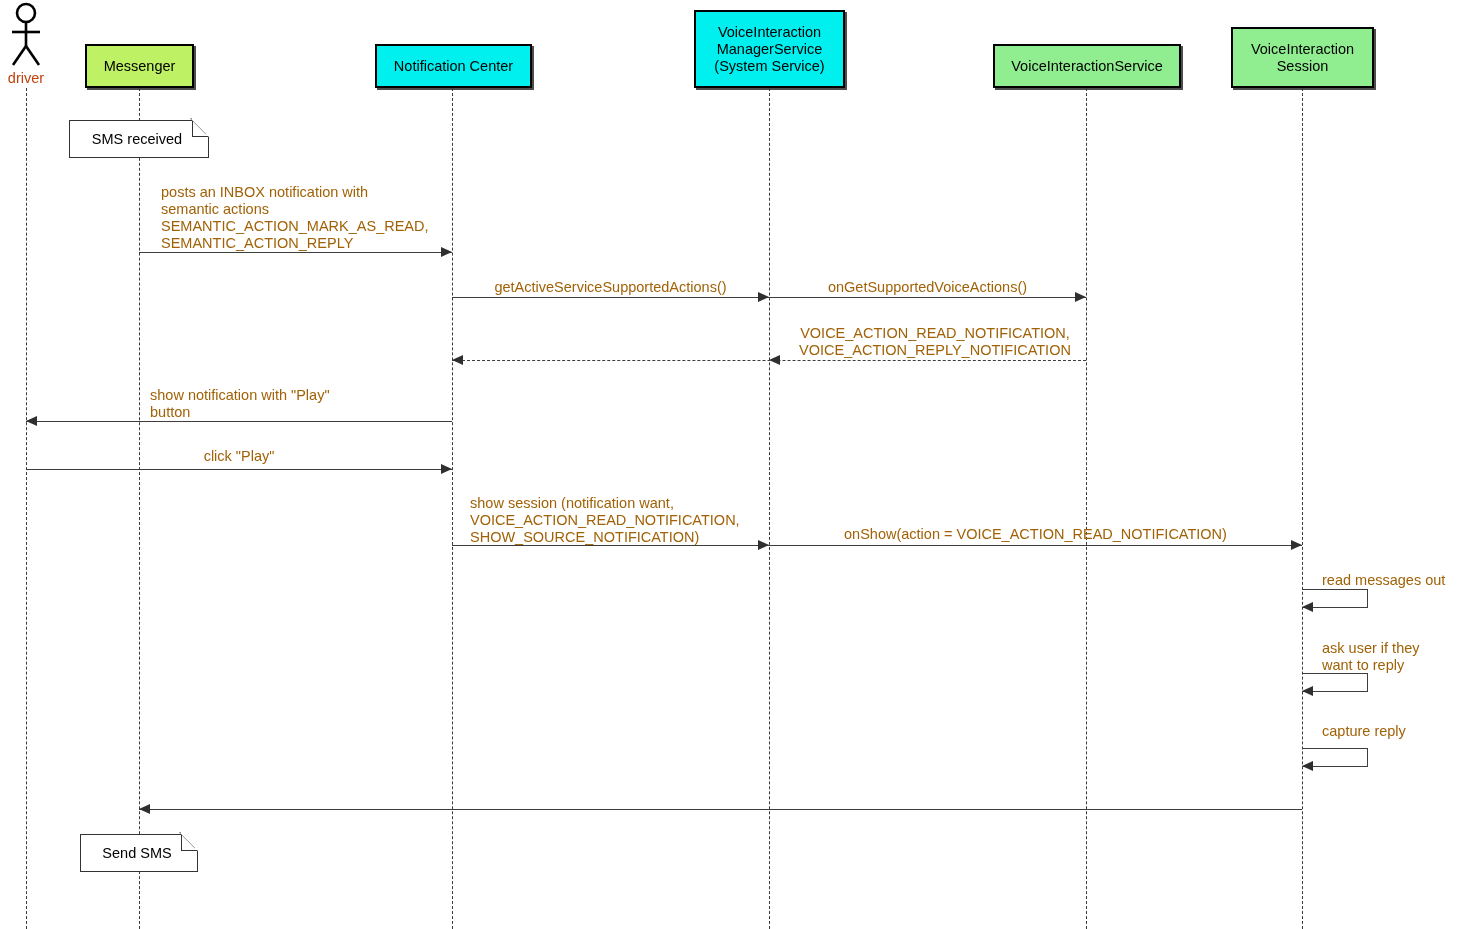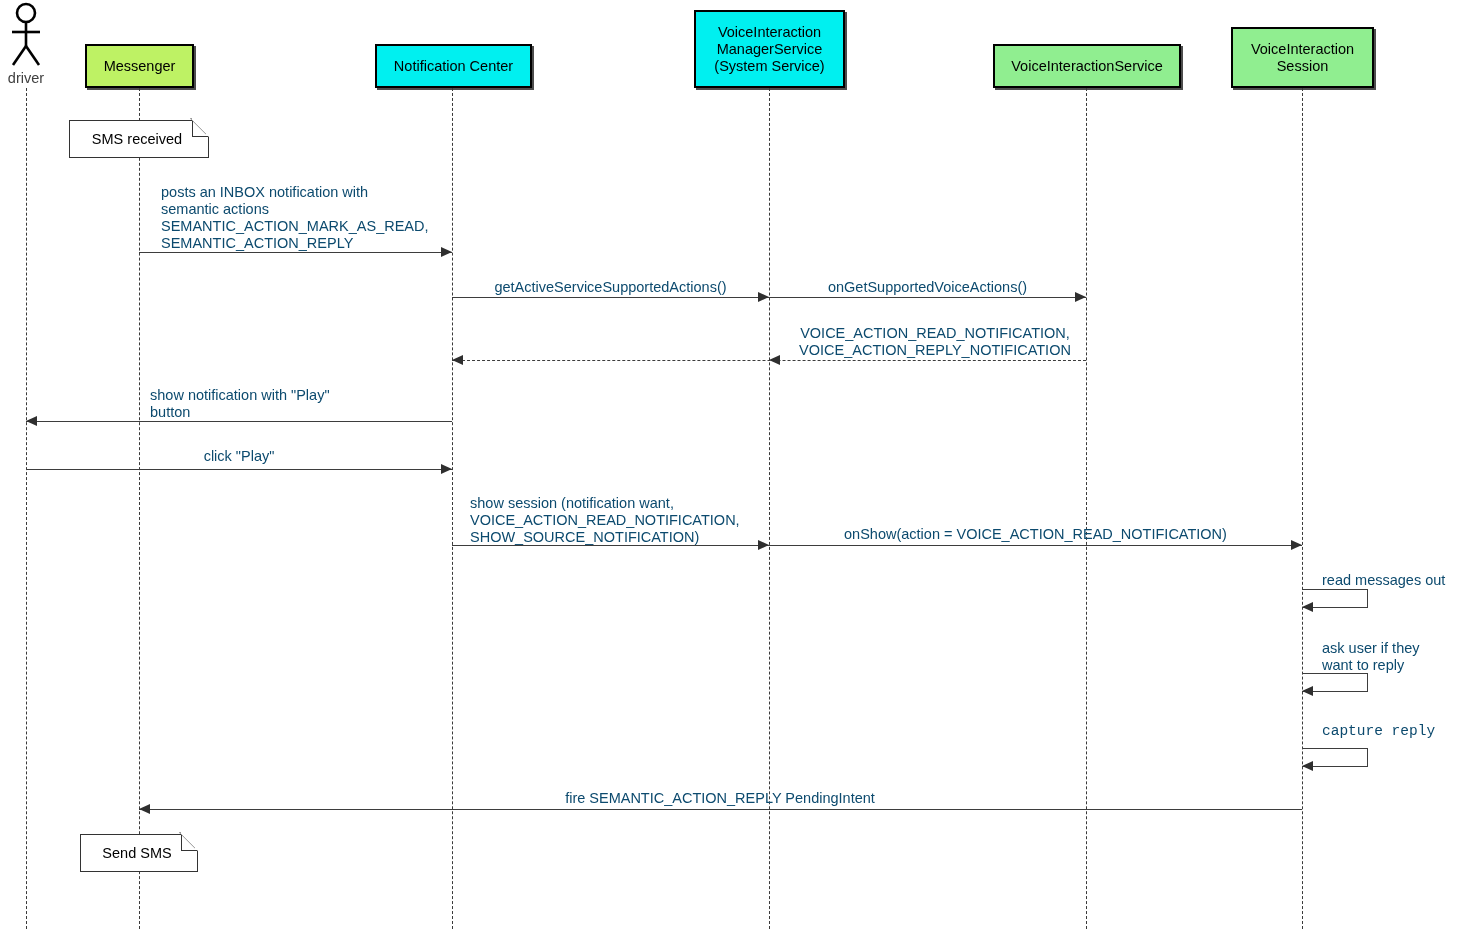--- a/index.html
+++ b/index.html
@@ -42,21 +42,21 @@
   }
   
   .actor-wrap {
     position: absolute;
   }
   .actor-label {
     position: absolute;
     font-size: 14.5px;
     line-height: 16px;
     text-align: center;
-    color: #404040;
+    color: #c2410c;
   }
   
   .note {
     position: absolute;
     box-sizing: border-box;
     background: #ffffff;
     border: 1.6px solid #333333;
     font-size: 14.5px;
     line-height: 18px;
     display: flex;
@@ -117,21 +117,21 @@
   }
   .arrowhead.left {
     border-top: 5.5px solid transparent;
     border-bottom: 5.5px solid transparent;
     border-right: 11px solid #2f2f2f;
   }
   .msg-label {
     position: absolute;
     font-size: 14.5px;
     line-height: 17px;
-    color: #0c4a6e;
+    color: #a16207;
     white-space: pre-line;
   }
   .msg-label.center { text-align: center; }
   .msg-label.left   { text-align: left;   }
   
   .selfcall {
     position: absolute;
     box-sizing: border-box;
     border-top: 1.7px solid #3d3d3d;
     border-right: 1.7px solid #3d3d3d;
@@ -227,21 +227,20 @@
 
   <div class="msg-label left" style="left:1322px; top:572px; width:135px;">read messages out</div>
   <div class="selfcall" style="left:1302px; top:589px; width:66px; height:19px;"></div>
   <div class="arrowhead left" style="left:1302px; top:602px;"></div>
 
   <div class="msg-label left" style="left:1322px; top:640px; width:135px;">ask user if they
 want to reply</div>
   <div class="selfcall" style="left:1302px; top:673px; width:66px; height:19px;"></div>
   <div class="arrowhead left" style="left:1302px; top:686px;"></div>
 
-  <div class="msg-label left" style="left:1322px; top:723px; width:135px;font-family:Liberation Mono, monospace;">capture reply</div>
+  <div class="msg-label left" style="left:1322px; top:723px; width:135px;">capture reply</div>
   <div class="selfcall" style="left:1302px; top:748px; width:66px; height:19px;"></div>
   <div class="arrowhead left" style="left:1302px; top:761px;"></div>
 
-  <div class="msg-label center" style="left:300px; top:790px; width:840px;">fire SEMANTIC_ACTION_REPLY PendingIntent</div>
   <div class="msg-line" style="left:139px; top:809px; width:1163px;"></div>
   <div class="arrowhead left" style="left:139px; top:804px;"></div>
 
 </div>
 
 </body></html>

